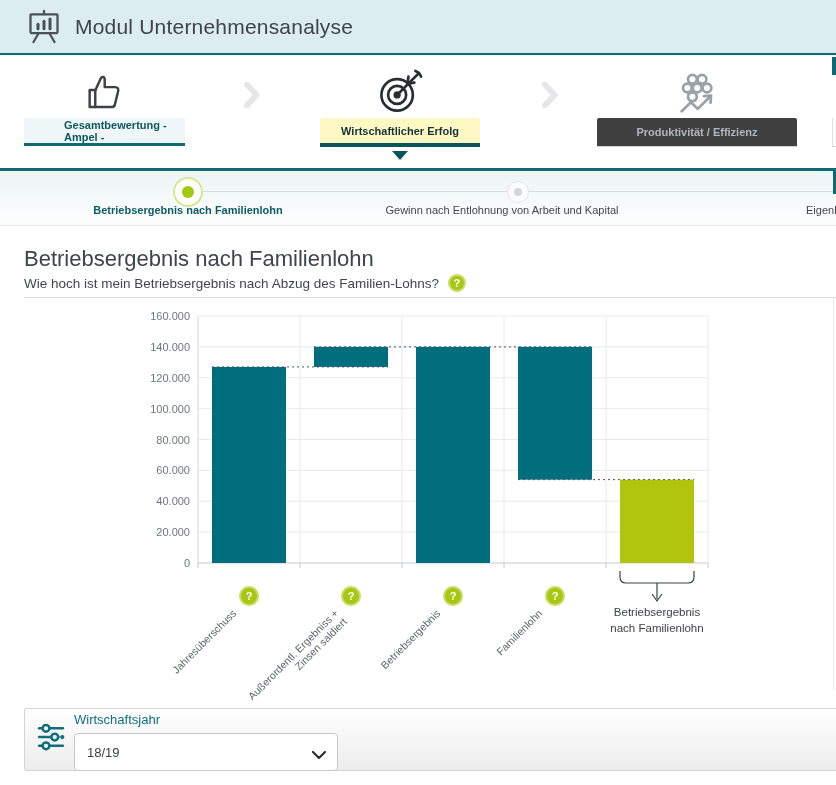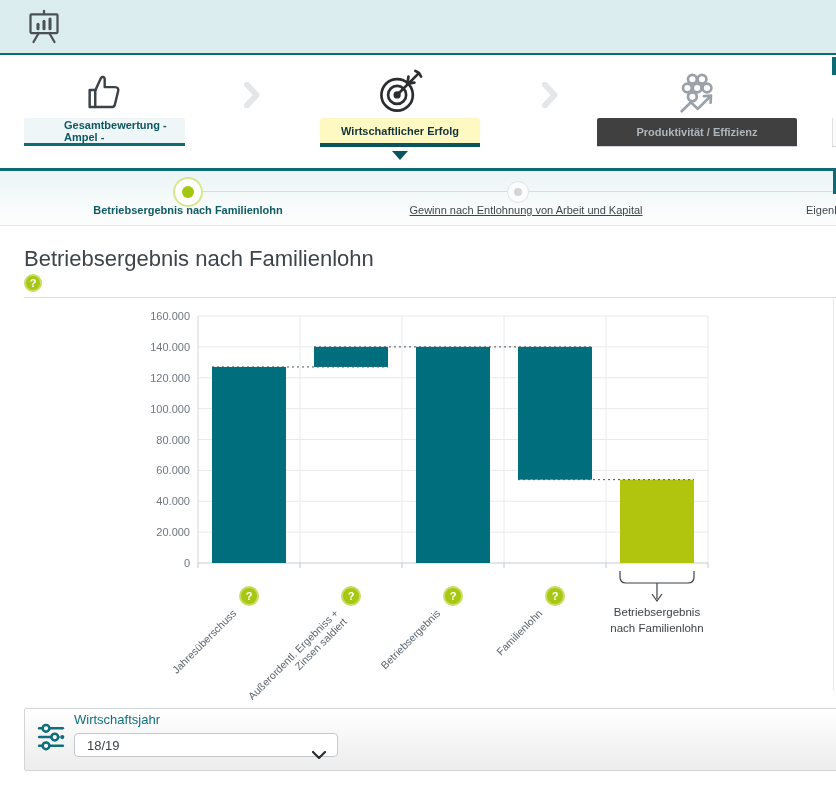--- a/index.html
+++ b/index.html
@@ -40,21 +40,21 @@
            background:linear-gradient(180deg,#ecf4f5 0%,#fbfdfd 85%);}
   .step-connector{left:200px;top:191px;width:636px;height:1px;background:#d7dcdf;}
   .step-circle-active{left:173px;top:177px;width:26px;height:26px;border:2px solid #d5e78f;
         background:#fff;border-radius:50%;display:flex;align-items:center;justify-content:center;}
   .step-dot-active{width:12px;height:12px;border-radius:50%;background:#a4c712;}
   .step-circle{left:507px;top:181px;width:20px;height:20px;border:1px solid #e1e4e6;background:#fbfcfc;
         border-radius:50%;display:flex;align-items:center;justify-content:center;}
   .step-dot{width:8px;height:8px;border-radius:50%;background:#d2d6d8;}
   .step-label{position:absolute;top:204px;width:260px;text-align:center;font-size:11px;}
   .step-label-active{left:58px;font-weight:bold;color:#0e5a63;}
-  .step-label-2{left:396px;color:#3f474d;text-decoration:underline;}
+  .step-label-2{left:372px;color:#3f474d;}
   .step-label-3{left:806px;width:120px;text-align:left;color:#3f474d;}
 
   
   .page-title{left:24px;top:246px;font-size:22px;color:#3d444b;}
   .page-question{left:24px;top:274px;display:flex;align-items:center;gap:9px;
                  font-size:13.5px;color:#3f474d;}
   .help-badge{width:18px;height:18px;border-radius:50%;background:#a6c713;border:2px solid #c9dd62;
               color:#fff;font-weight:bold;font-size:11px;display:flex;align-items:center;
               justify-content:center;box-sizing:border-box;}
   .divider{left:24px;top:297px;width:812px;height:1px;background:#dbdfe2;}
@@ -62,39 +62,40 @@
 
   
   .chart-svg{left:0;top:300px;}
 
   
   .filter-panel{left:24px;top:708px;width:820px;height:63px;border:1px solid #d2d5d7;
                 box-sizing:border-box;background:linear-gradient(180deg,#ffffff 0%,#ececed 100%);
                 border-radius:2px;}
   .filter-icon{left:36px;top:722px;width:30px;height:30px;}
   .filter-label{left:74px;top:712px;font-size:13px;color:#107080;}
-  .select-wrap{left:74px;top:733px;width:264px;height:24px;}
+  .select-wrap{left:74px;top:733px;width:264px;height:38px;}
   .select-wrap select{width:100%;height:100%;-webkit-appearance:none;appearance:none;
       border:1px solid #c6c9cc;border-radius:4px;background:#fff;padding:0 30px 0 12px;
       font-size:13px;color:#3a4147;font-family:"Liberation Sans",sans-serif;}
   .select-chevron{position:absolute;right:12px;top:12px;pointer-events:none;}
 </style>
 </head>
 <body>
 
 <div class="abs header">
   <svg class="header-icon" viewBox="0 0 24 24" fill="none" stroke="#4a5056" stroke-width="1.5" stroke-linecap="round">
     <line x1="12" y1="1.2" x2="12" y2="3.4"></line>
     <rect x="3" y="3.5" width="18" height="12.5" rx="0.6"></rect>
     <line x1="8" y1="13.2" x2="8" y2="10.2" stroke-width="2"></line>
     <line x1="12" y1="13.2" x2="12" y2="8.2" stroke-width="2"></line>
     <line x1="16" y1="13.2" x2="16" y2="6.6" stroke-width="2"></line>
     <line x1="8.5" y1="16" x2="5" y2="22"></line>
     <line x1="15.5" y1="16" x2="19" y2="22"></line>
   </svg>
+  <div class="header-title">Modul Unternehmensanalyse</div>
 </div>
 
 <div class="abs tab-icon" style="left:83px;top:71px;">
   <svg width="42" height="42" viewBox="0 0 24 24" fill="none" stroke="#3c4348" stroke-width="1.4" stroke-linecap="round" stroke-linejoin="round">
     <path d="M7 10.8 V20.6 H3.8 V10.8 Z"></path>
     <path d="M7 11.2 L10.2 4.2 C10.7 2.9 12.4 3.2 12.4 4.7 V9.2 H18.3 C19.8 9.2 20.4 10.2 20.1 11.4 L18.2 19.2 C18 20.1 17.3 20.6 16.4 20.6 H7"></path>
   </svg>
 </div>
 <div class="abs tab-label tab1-label">
   <span>Gesamtbewertung - Ampel -</span>
@@ -156,20 +157,21 @@
 
 <div class="abs step-circle">
   <div class="step-dot"></div>
 </div>
 <div class="abs step-label step-label-2">Gewinn nach Entlohnung von Arbeit und Kapital</div>
 
 <div class="abs step-label step-label-3">Eigenkap</div>
 
 <div class="abs page-title">Betriebsergebnis nach Familienlohn</div>
 <div class="abs page-question">
+  <span>Wie hoch ist mein Betriebsergebnis nach Abzug des Familien-Lohns?</span>
   <span class="help-badge">?</span>
 </div>
 <div class="abs divider"></div>
 <div class="abs card-right-border"></div>
 
 <svg id="chart-svg" class="abs chart-svg" width="836" height="400" viewBox="0 0 836 400">
     <line x1="198" y1="16" x2="708" y2="16" stroke="#e7eaec" stroke-width="1"></line>
     <text x="190" y="20" text-anchor="end" font-size="11" fill="#6e7780">160.000</text>
     <line x1="198" y1="46.875" x2="708" y2="46.875" stroke="#e7eaec" stroke-width="1"></line>
     <text x="190" y="50.875" text-anchor="end" font-size="11" fill="#6e7780">140.000</text>

